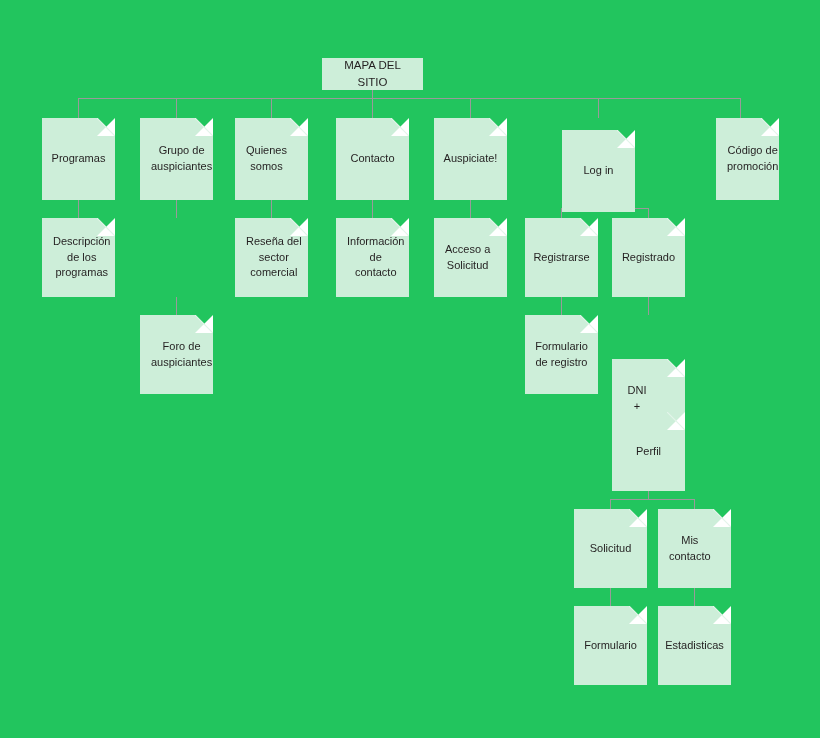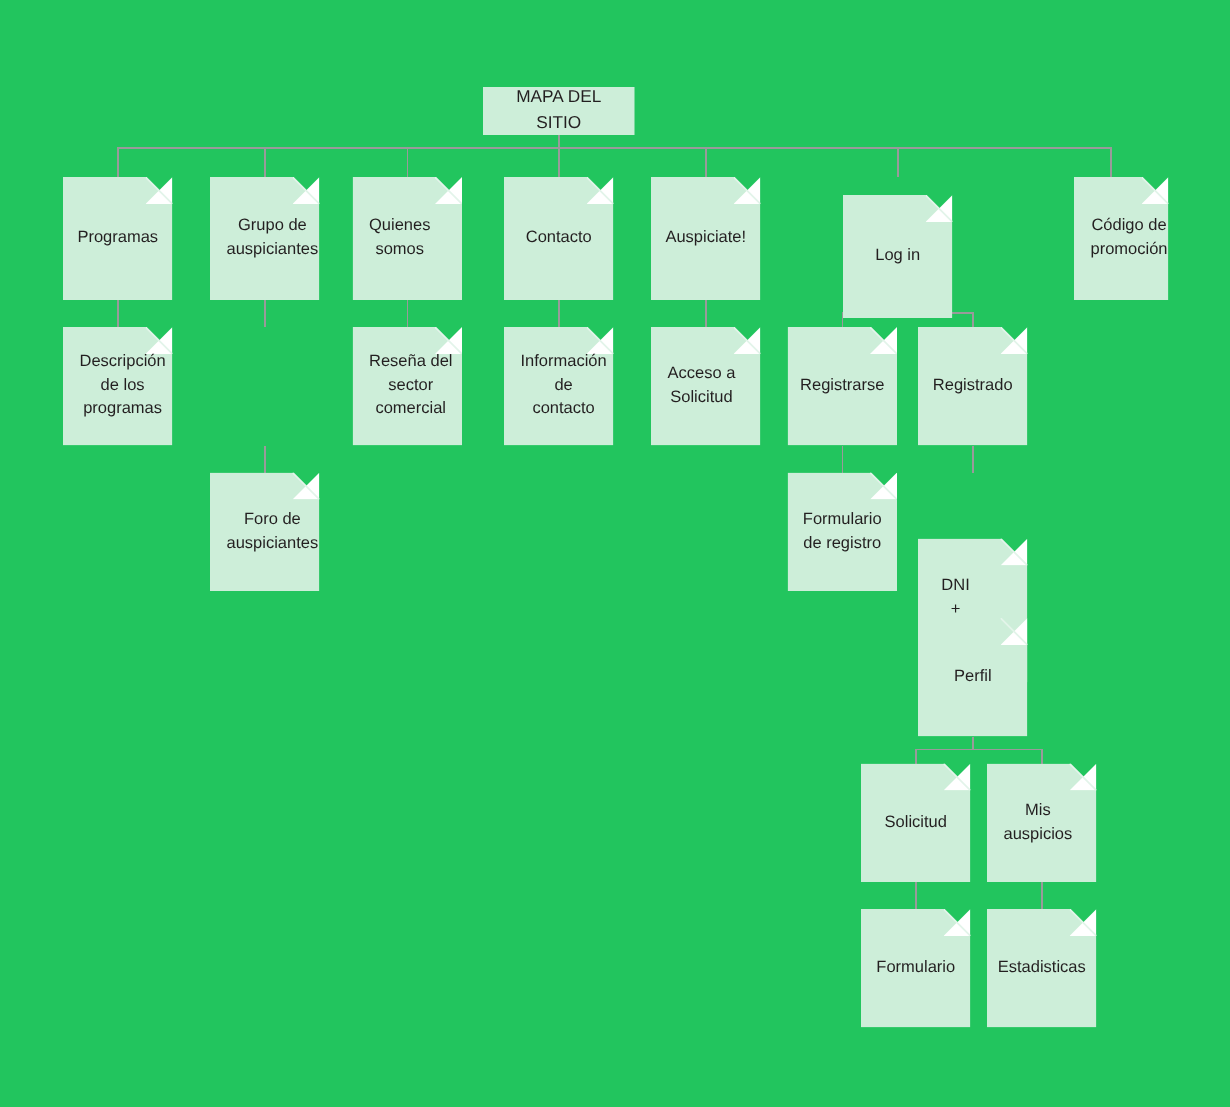--- a/index.html
+++ b/index.html
@@ -324,21 +324,21 @@
     <div class="label">Solicitud</div>
   </div>
 
   <div class="node l" style="left:658px; top:509px; width:73px; height:79px;">
     <div class="sheet"></div>
     <div class="fold"></div>
     <svg class="fold-edge" viewBox="0 0 18 18">
         <path d="M0 0 L18 18" stroke="#e3f4ea" stroke-width="1.2" fill="none"></path>
       </svg>
     <div class="label">Mis
-auspicios</div>
+contacto</div>
   </div>
 
   <div class="node c" style="left:574px; top:606px; width:73px; height:79px;">
     <div class="sheet"></div>
     <div class="fold"></div>
     <svg class="fold-edge" viewBox="0 0 18 18">
         <path d="M0 0 L18 18" stroke="#e3f4ea" stroke-width="1.2" fill="none"></path>
       </svg>
     <div class="label">Formulario</div>
   </div>

